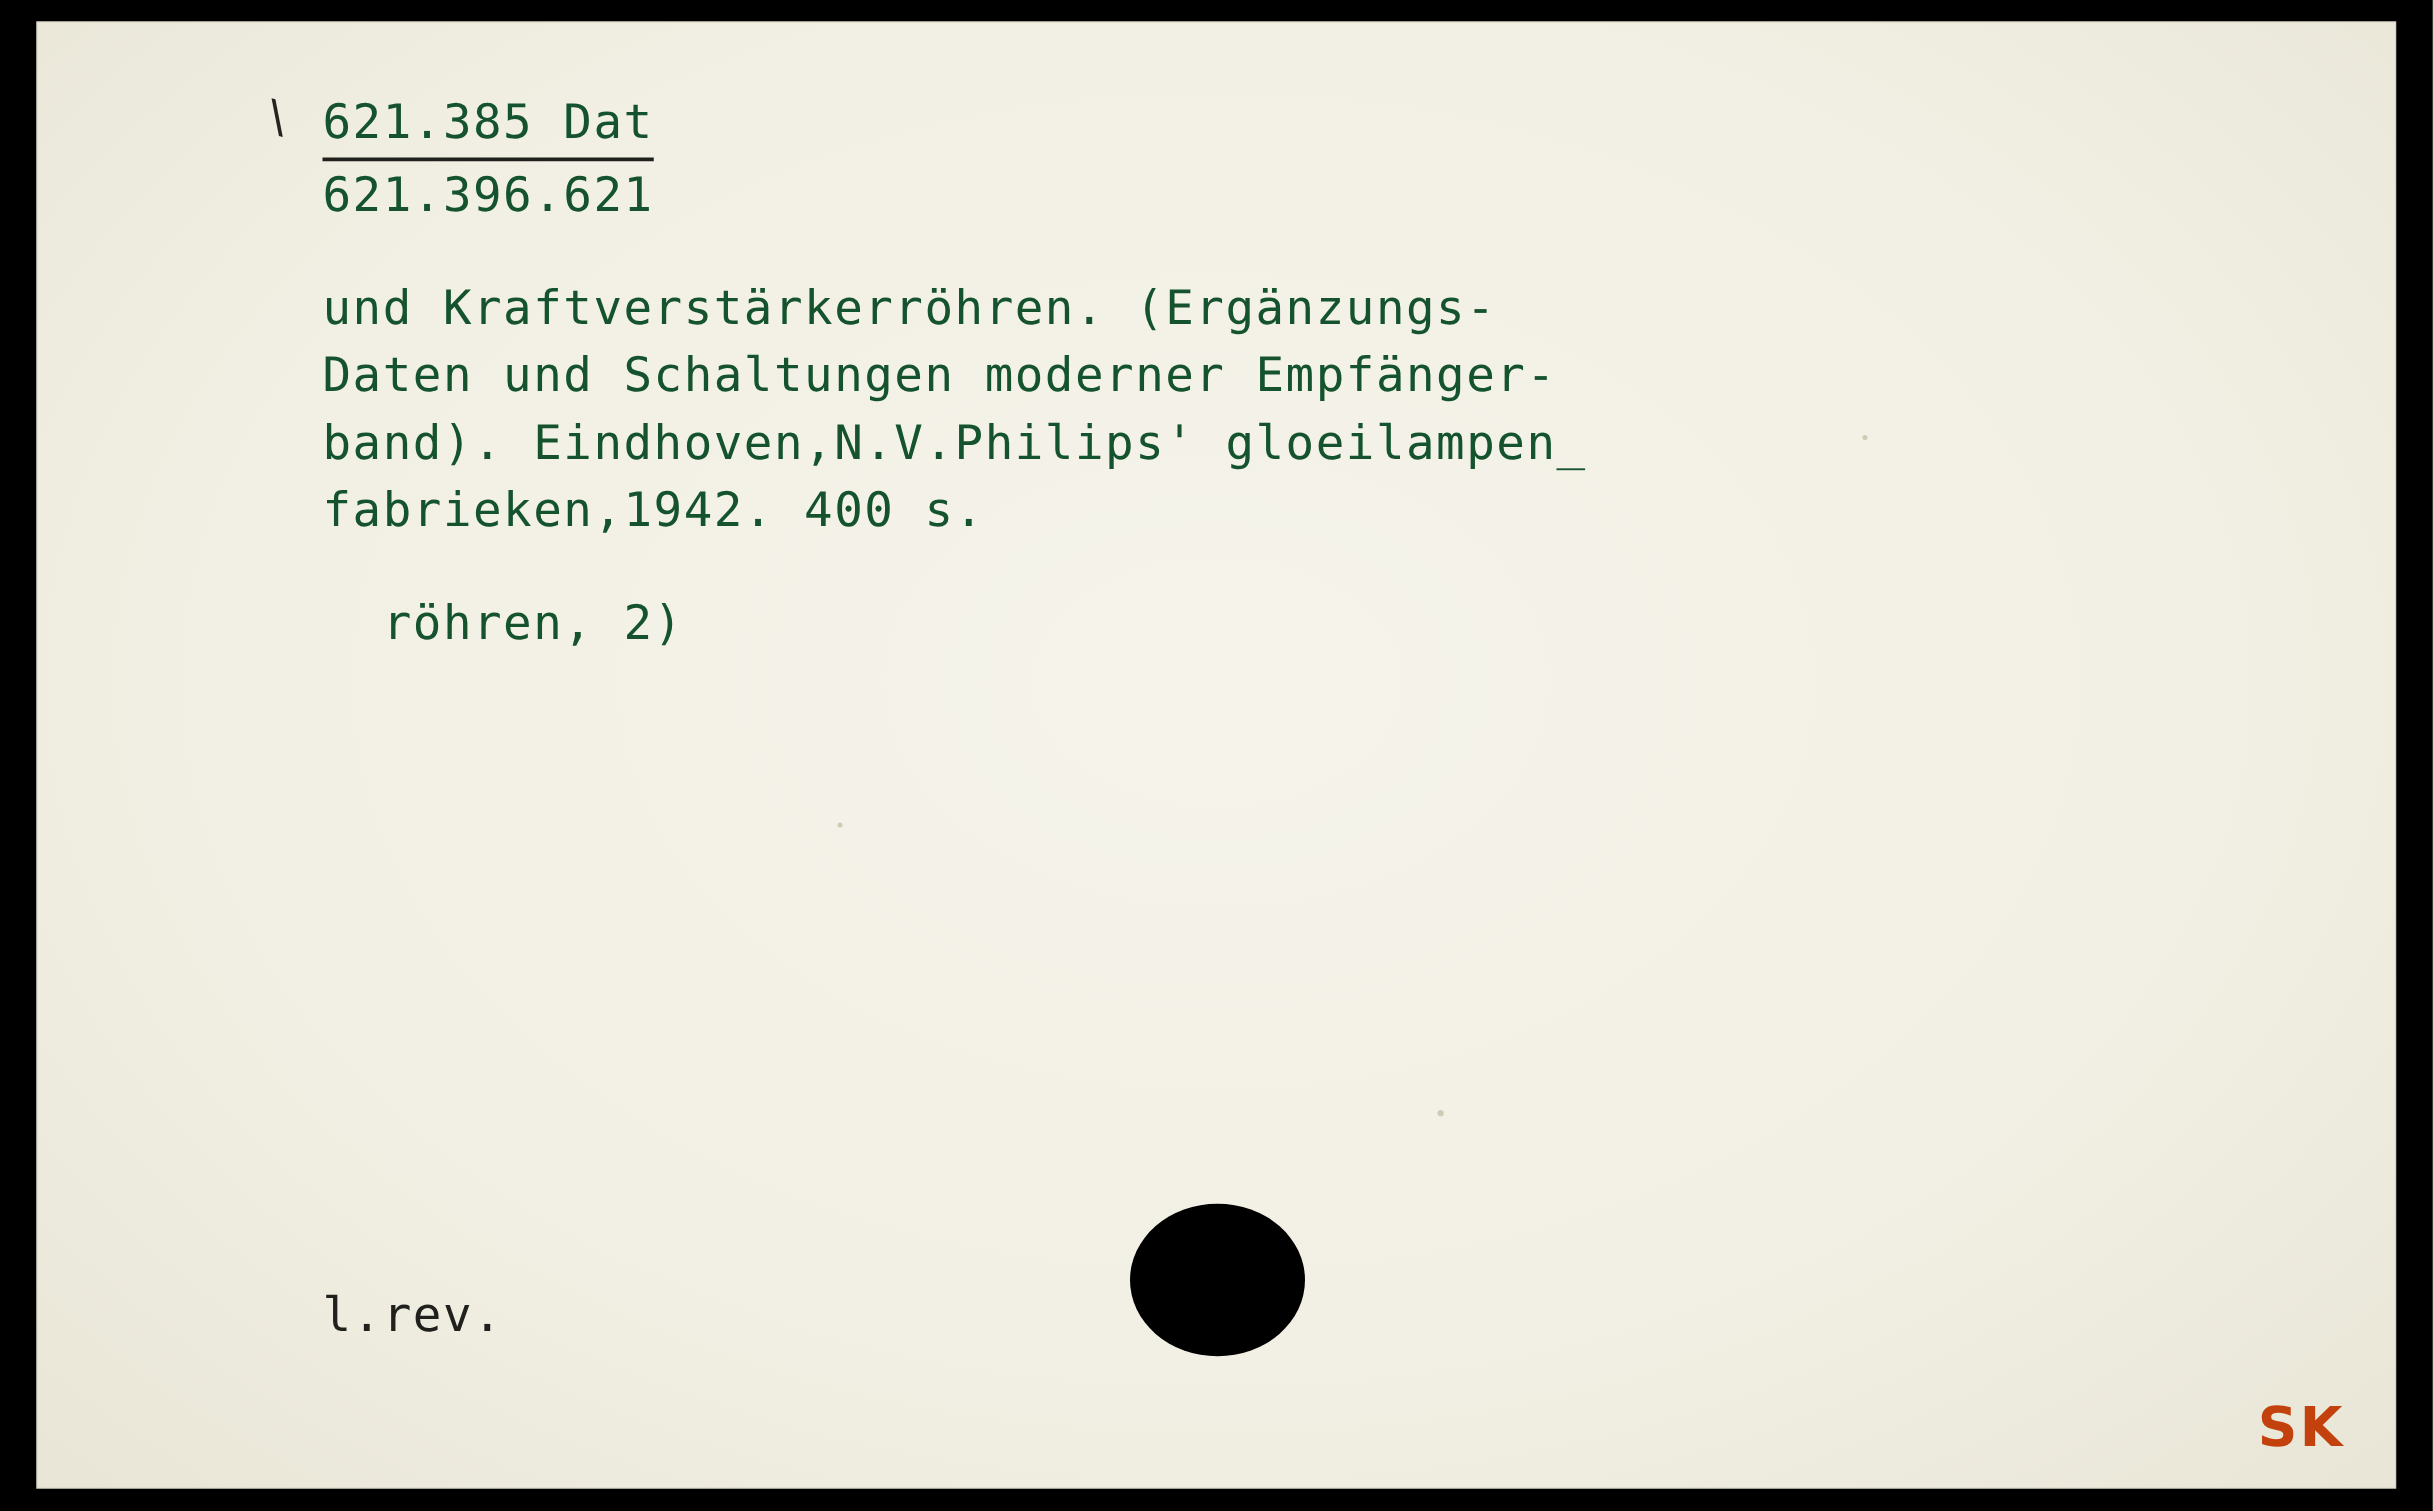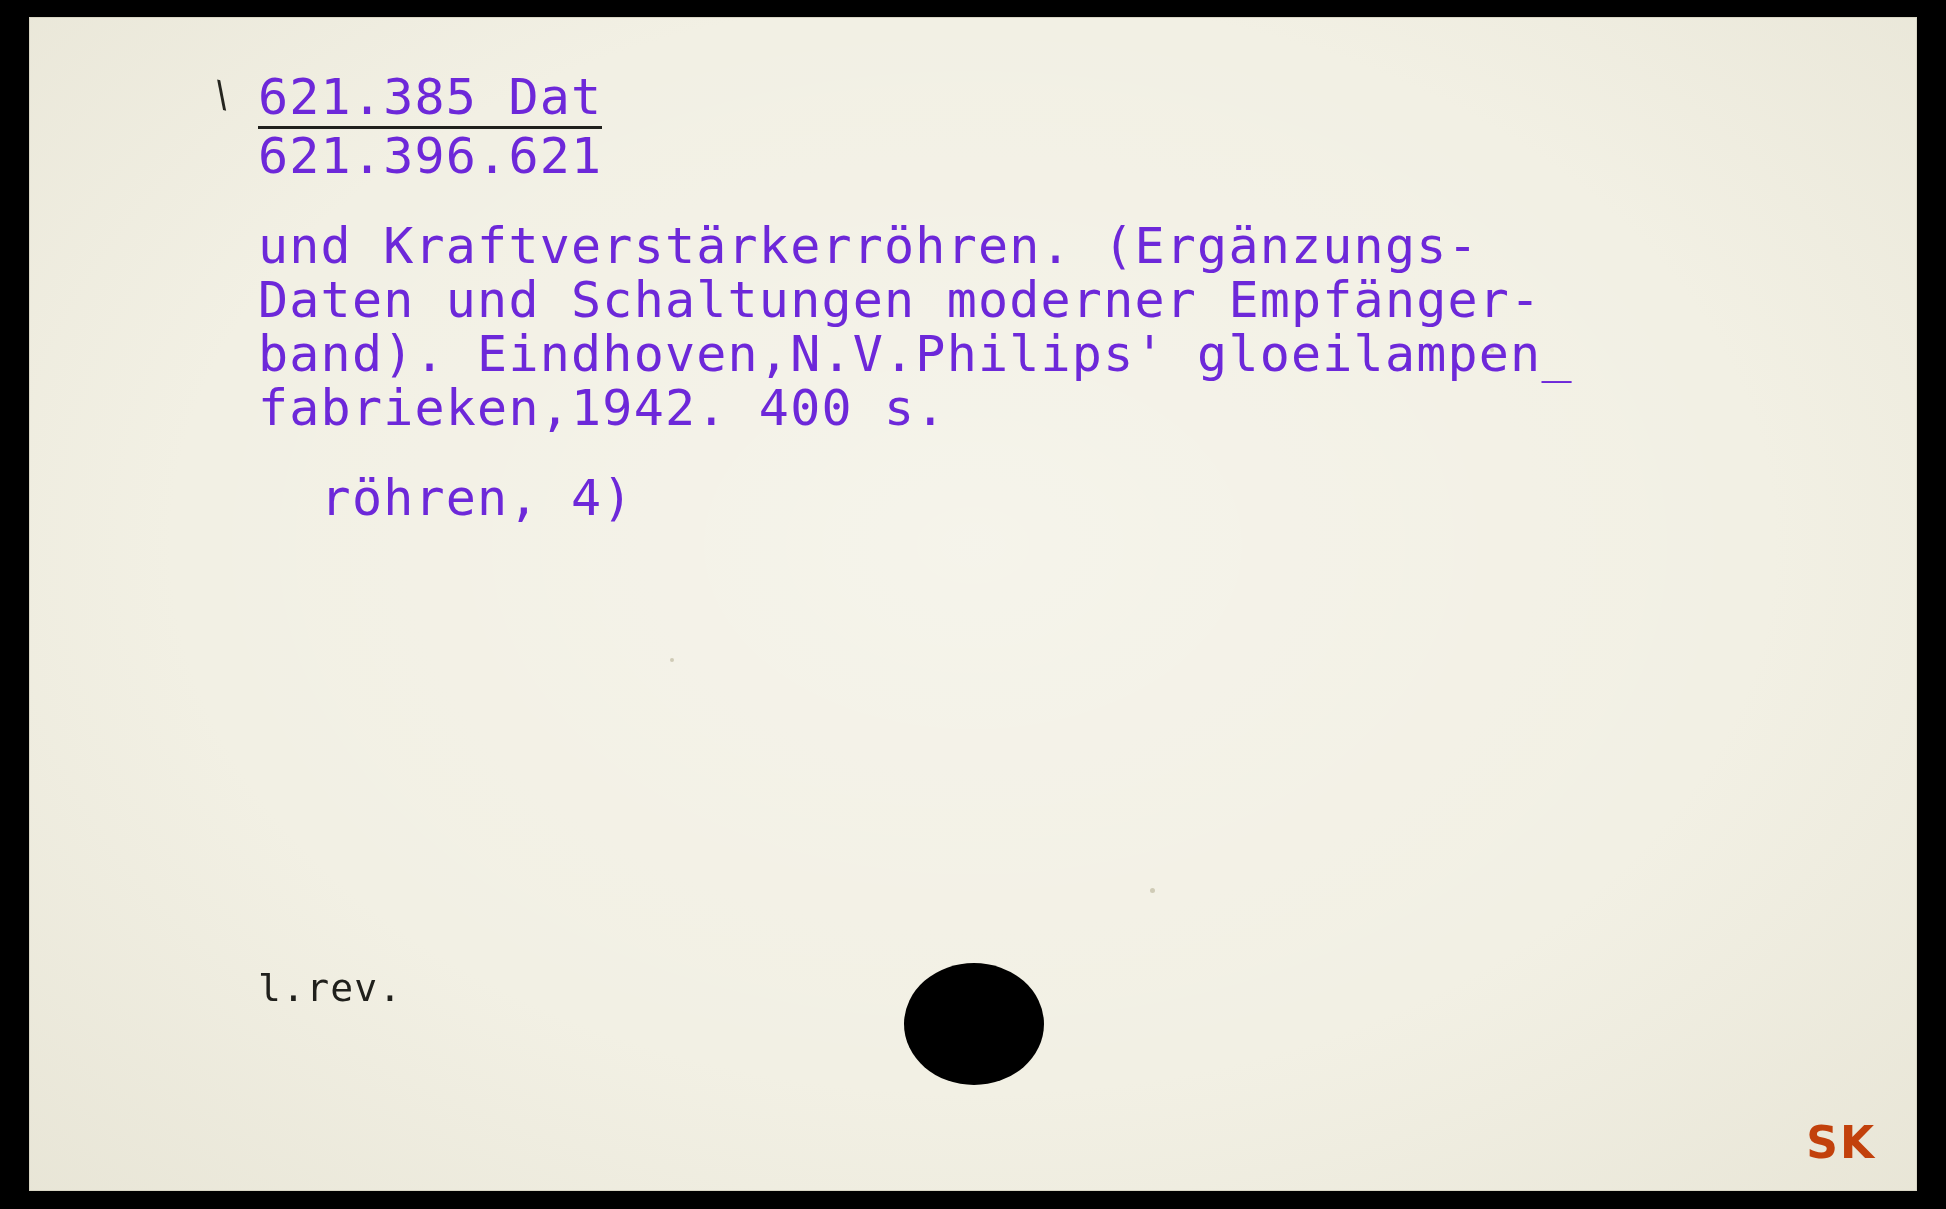--- a/index.html
+++ b/index.html
@@ -27,22 +27,22 @@
     position: absolute;
     left: 0; top: 0; right: 0; bottom: 0;
     background: radial-gradient(ellipse at 50% 45%, rgba(255,255,255,0.25) 0%, rgba(240,237,222,0.0) 60%, rgba(214,210,190,0.35) 100%);
     pointer-events: none;
   }
   .text-block {
     position: absolute;
     left: 228px;
     top: 52px;
     width: 1560px;
-    color: #6d28d9;
-    font-size: 50px;
+    color: #14532d;
+    font-size: 38px;
     line-height: 54px;
     letter-spacing: 1.2px;
     z-index: 3;
   }
   .line {
     white-space: pre;
   }
   .callno {
     display: inline-block;
     border-bottom: 3px solid #20201c;
@@ -77,21 +77,21 @@
     font-size: 44px;
     font-weight: bold;
     letter-spacing: 2px;
     color: #c2410c;
     font-family: "DejaVu Sans", sans-serif;
     z-index: 4;
   }
   .lrev {
     position: absolute;
     left: 228px;
-    top: 948px;
+    top: 1012px;
     font-size: 38px;
     letter-spacing: 1.2px;
     color: #20201c;
     z-index: 3;
     white-space: pre;
   }
   .speck {
     position: absolute;
     background: #cfcbb6;
     border-radius: 50%;
@@ -115,21 +115,21 @@
 
     <div class="gap-md"></div>
 
     <div class="line">und Kraftverstärkerröhren. (Ergänzungs-</div>
     <div class="line">Daten und Schaltungen moderner Empfänger-</div>
     <div class="line">band). Eindhoven,N.V.Philips' gloeilampen_</div>
     <div class="line">fabrieken,1942. 400 s.</div>
 
     <div class="gap-md"></div>
 
-    <div class="line">  röhren, 4)</div>
+    <div class="line">  röhren, 2)</div>
 
     <div class="gap-lg"></div>
     <div class="gap-sm"></div>
 
   </div>
 
   <div class="lrev">l.rev.</div>
 
   <div class="hole"></div>
 

